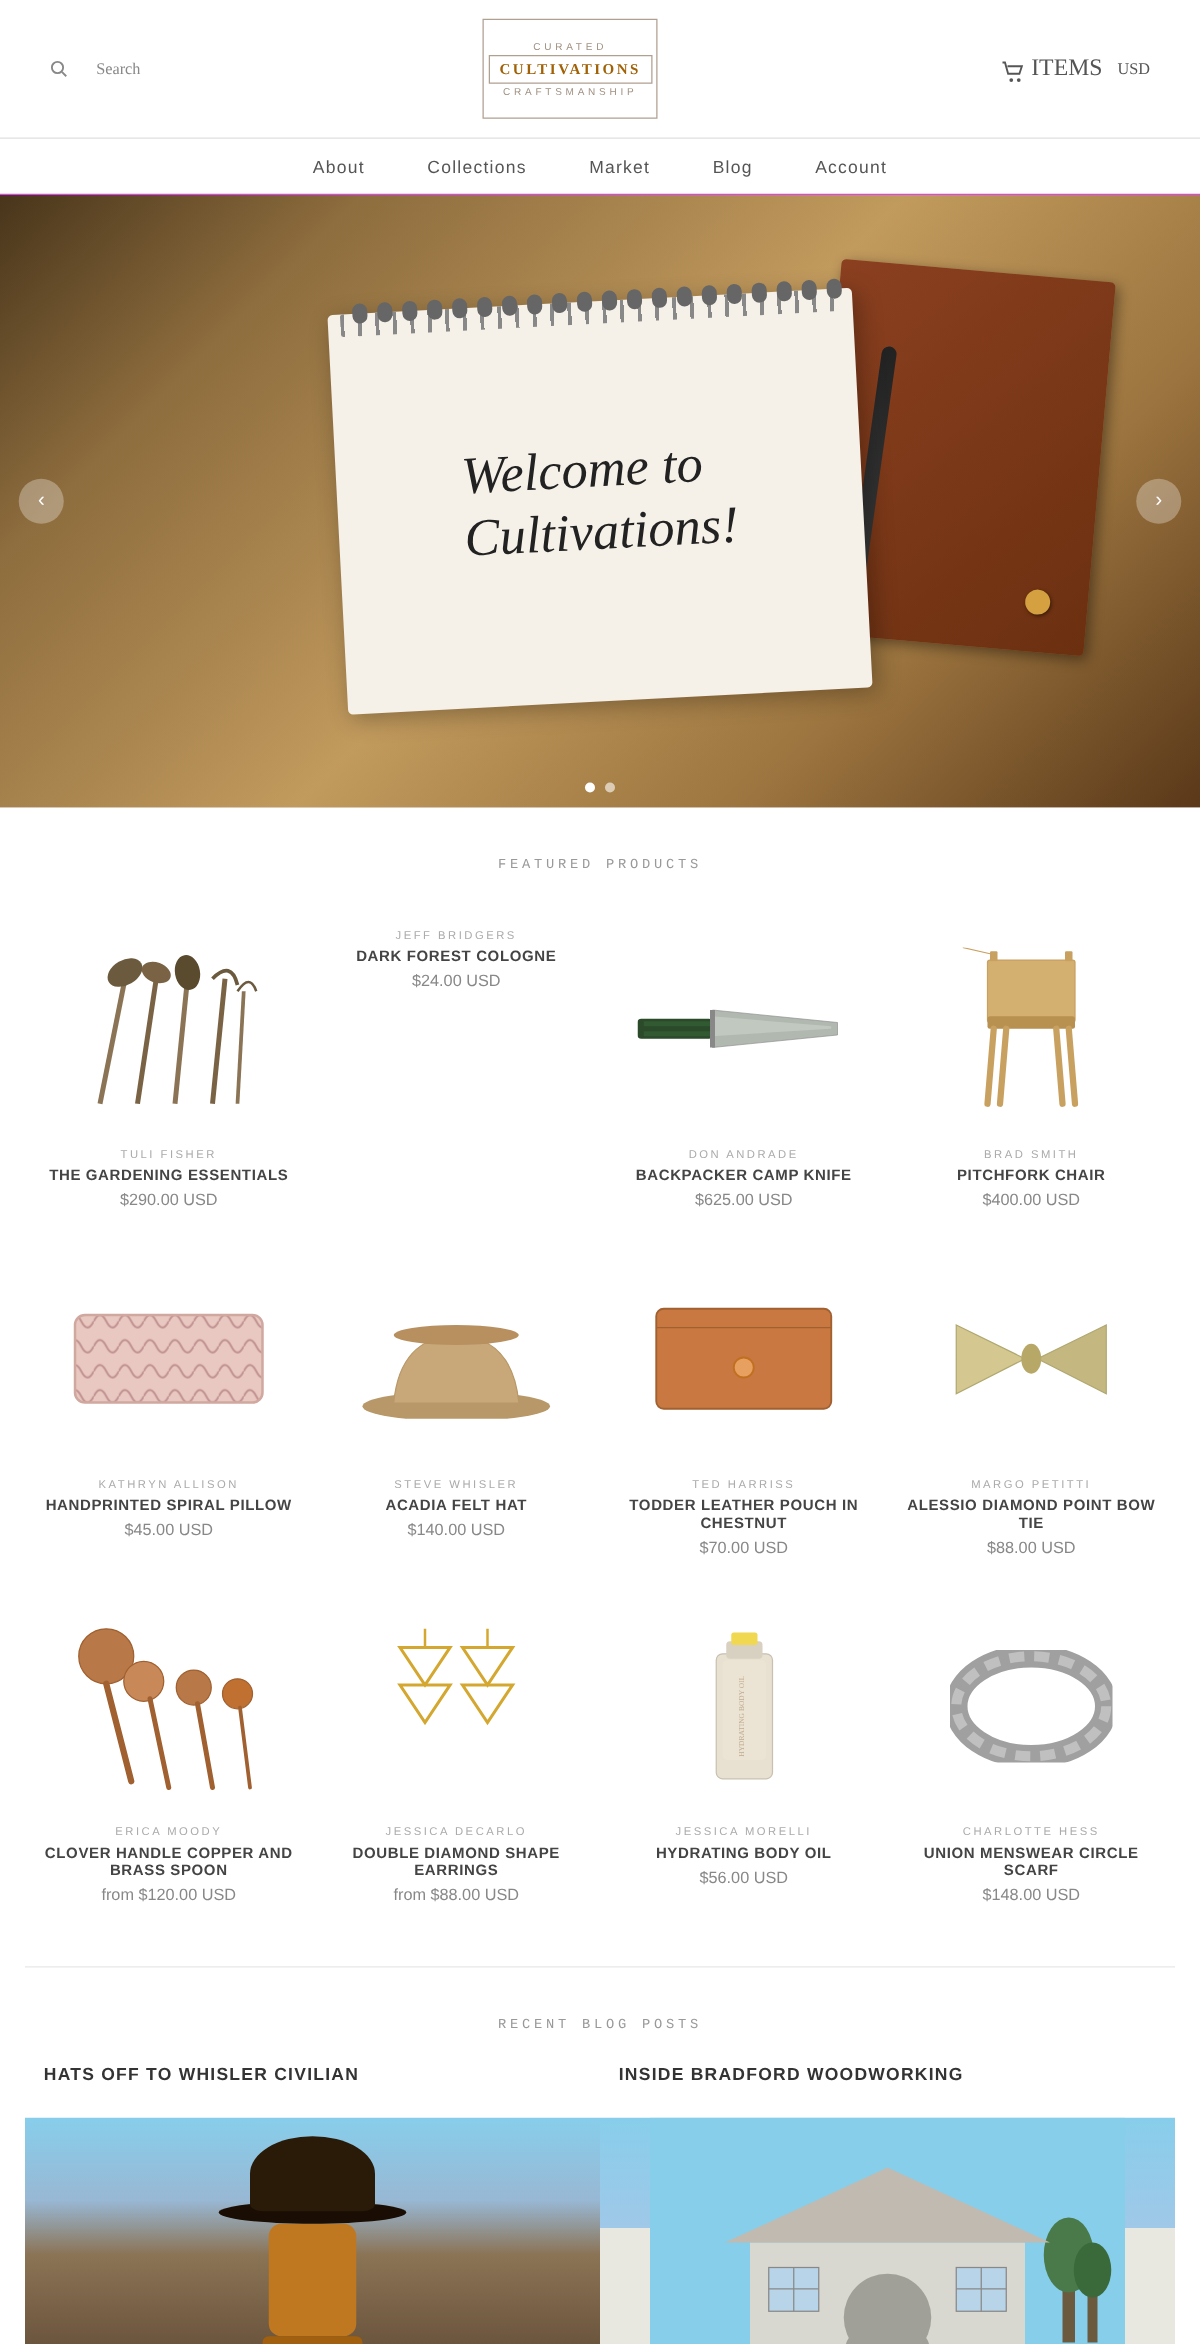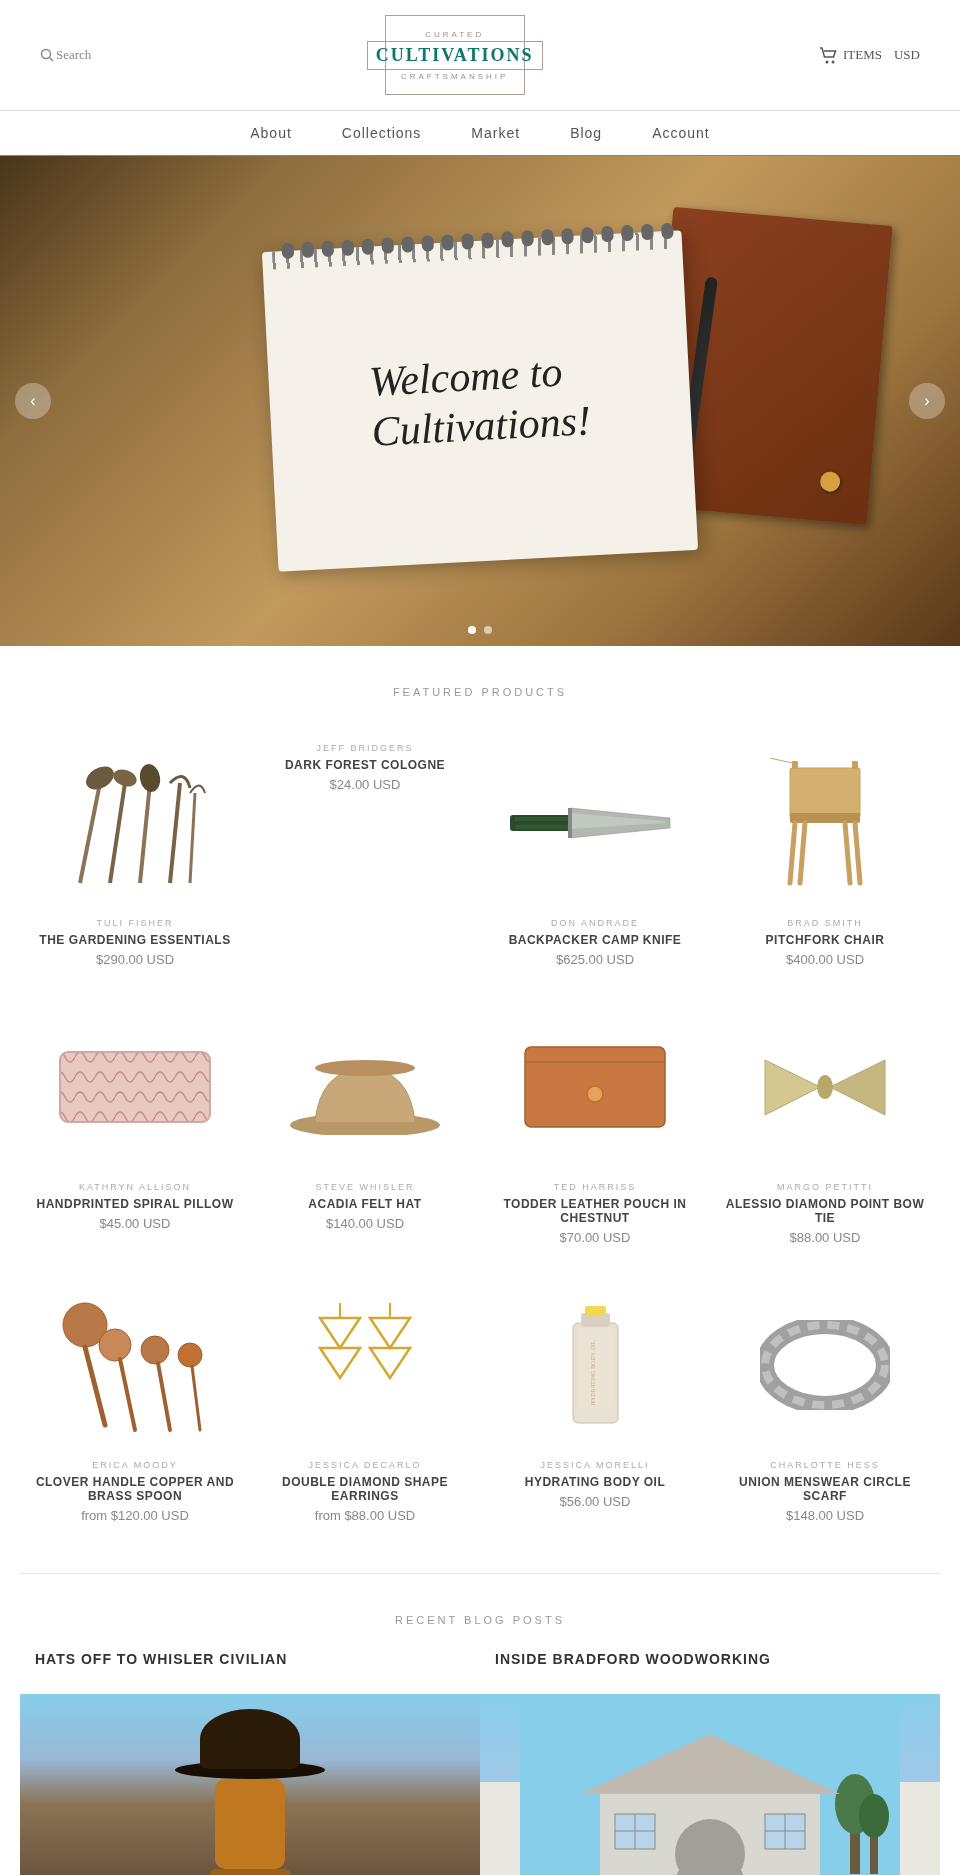--- a/index.html
+++ b/index.html
@@ -1,48 +1,48 @@
 <!DOCTYPE html>
 <html><head>
   <meta charset="utf-8">
   <style>
     * { margin: 0; padding: 0; box-sizing: border-box; }
     body { font-family: 'Georgia', serif; background: #fff; width: 960px; }
 
     
     .header { display: flex; align-items: center; justify-content: space-between; padding: 15px 40px; border-bottom: 1px solid #e0e0e0; }
-    .header-search { display: flex; align-items: center; gap: 2px; color: #888; font-size: 13px; cursor: pointer; }
+    .header-search { display: flex; align-items: center; gap: 23px; color: #888; font-size: 13px; cursor: pointer; }
     .header-logo { text-align: center; }
     .logo-img { width: 140px; height: 80px; display: flex; flex-direction: column; align-items: center; justify-content: center; border: 1.5px solid #b0a090; padding: 6px 12px; position: relative; }
     .logo-top { font-size: 8px; letter-spacing: 3px; color: #a09080; font-family: sans-serif; }
-    .logo-main { font-size: 18px; letter-spacing: 2px; color: #0f766e; font-family: 'Georgia', serif; font-weight: bold; border: 1.5px solid #b0a090; padding: 3px 8px; margin: 2px 0; }
+    .logo-main { font-size: 12px; letter-spacing: 2px; color: #a16207; font-family: 'Georgia', serif; font-weight: bold; border: 1.5px solid #b0a090; padding: 3px 8px; margin: 2px 0; }
     .logo-bottom { font-size: 8px; letter-spacing: 3px; color: #a09080; font-family: sans-serif; }
     .header-right { display: flex; align-items: center; gap: 12px; }
-    .header-cart { display: flex; align-items: center; gap: 5px; font-size: 13px; color: #555; cursor: pointer; }
+    .header-cart { display: flex; align-items: flex-end; gap: 5px; font-size: 19px; color: #555; cursor: pointer; }
     .header-currency { font-size: 13px; color: #555; cursor: pointer; }
 
     
     nav { display: flex; justify-content: center; gap: 50px; padding: 14px 0; border-bottom: 1px solid #d946ef; }
     nav a { text-decoration: none; color: #555; font-size: 14px; letter-spacing: 1px; font-family: sans-serif; }
 
     
     .hero { position: relative; width: 960px; height: 490px; background: #8b6a4a; overflow: hidden; }
     .hero-bg { width: 100%; height: 100%; background: linear-gradient(135deg, #c8a87a 0%, #8b6a4a 40%, #5a3a20 100%); display: flex; align-items: center; justify-content: center; }
     .hero-notebook { background: #f5f0e8; width: 420px; height: 320px; border-radius: 4px; display: flex; align-items: center; justify-content: center; padding: 20px; transform: rotate(-3deg); box-shadow: 4px 4px 20px rgba(0,0,0,0.3); position: relative; }
     .hero-notebook::before { content: ''; position: absolute; top: 0; left: 10px; right: 10px; height: 18px; background: repeating-linear-gradient(90deg, #888 0px, #888 3px, transparent 3px, transparent 14px); border-radius: 2px; }
     .hero-text { font-family: 'Georgia', cursive; font-size: 42px; color: #222; line-height: 1.2; font-style: italic; }
     .hero-nav-left, .hero-nav-right { position: absolute; top: 50%; transform: translateY(-50%); background: rgba(255,255,255,0.3); border: none; width: 36px; height: 36px; border-radius: 50%; cursor: pointer; font-size: 16px; color: #fff; display: flex; align-items: center; justify-content: center; }
     .hero-nav-left { left: 15px; }
     .hero-nav-right { right: 15px; }
     .hero-dots { position: absolute; bottom: 12px; left: 50%; transform: translateX(-50%); display: flex; gap: 8px; }
     .hero-dot { width: 8px; height: 8px; border-radius: 50%; background: rgba(255,255,255,0.6); }
     .hero-dot.active { background: #fff; }
 
     
-    .section-title { text-align: center; font-size: 11px; letter-spacing: 3px; color: #999; font-family: Liberation Sans, sans-serif; margin: 40px 0 25px; }
+    .section-title { text-align: center; font-size: 11px; letter-spacing: 3px; color: #999; font-family: Liberation Mono, monospace; margin: 40px 0 25px; }
 
     
     .products-grid { display: grid; grid-template-columns: repeat(4, 1fr); gap: 0; padding: 0 20px; }
     .product-item { display: flex; flex-direction: column; align-items: center; padding: 20px 15px; cursor: pointer; }
     .product-image { width: 170px; height: 160px; display: flex; align-items: center; justify-content: center; margin-bottom: 15px; }
     .product-artist { font-size: 9px; letter-spacing: 2px; color: #aaa; font-family: sans-serif; margin-bottom: 5px; }
     .product-name { font-size: 12px; color: #444; font-family: sans-serif; text-align: center; letter-spacing: 0.5px; margin-bottom: 5px; font-weight: 600; text-transform: uppercase; }
     .product-price { font-size: 13px; color: #888; font-family: sans-serif; }
 
     

